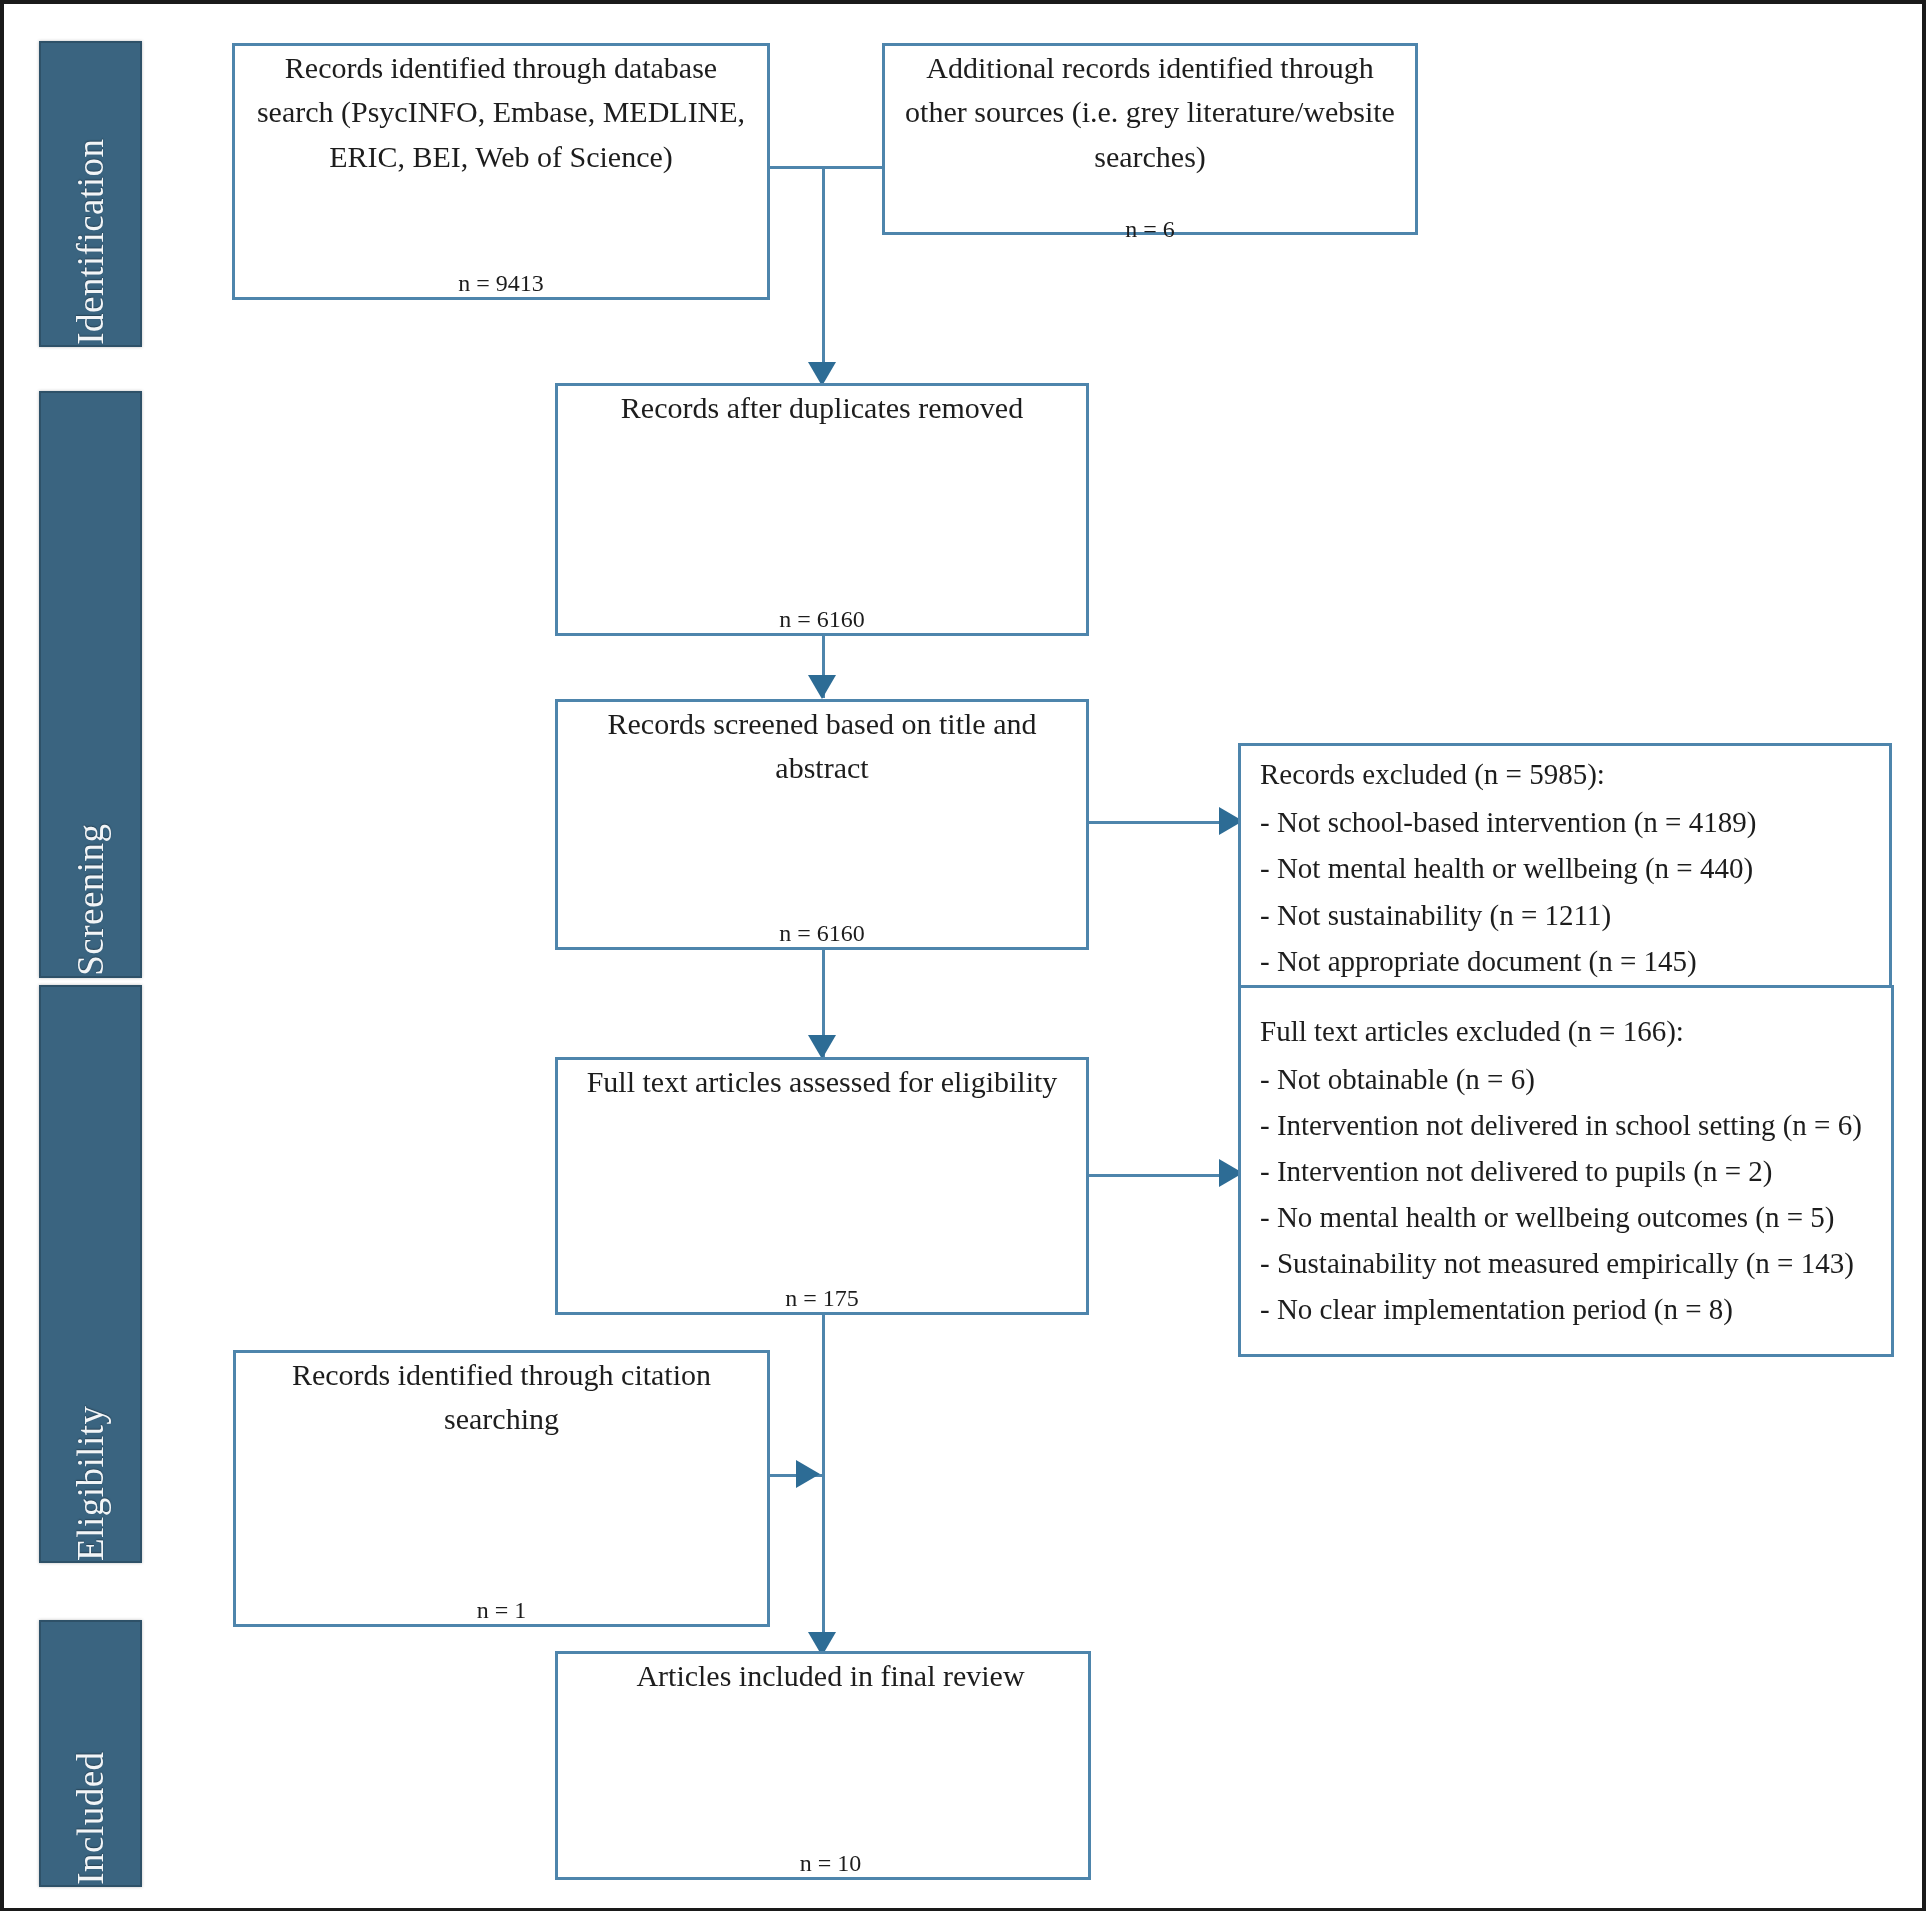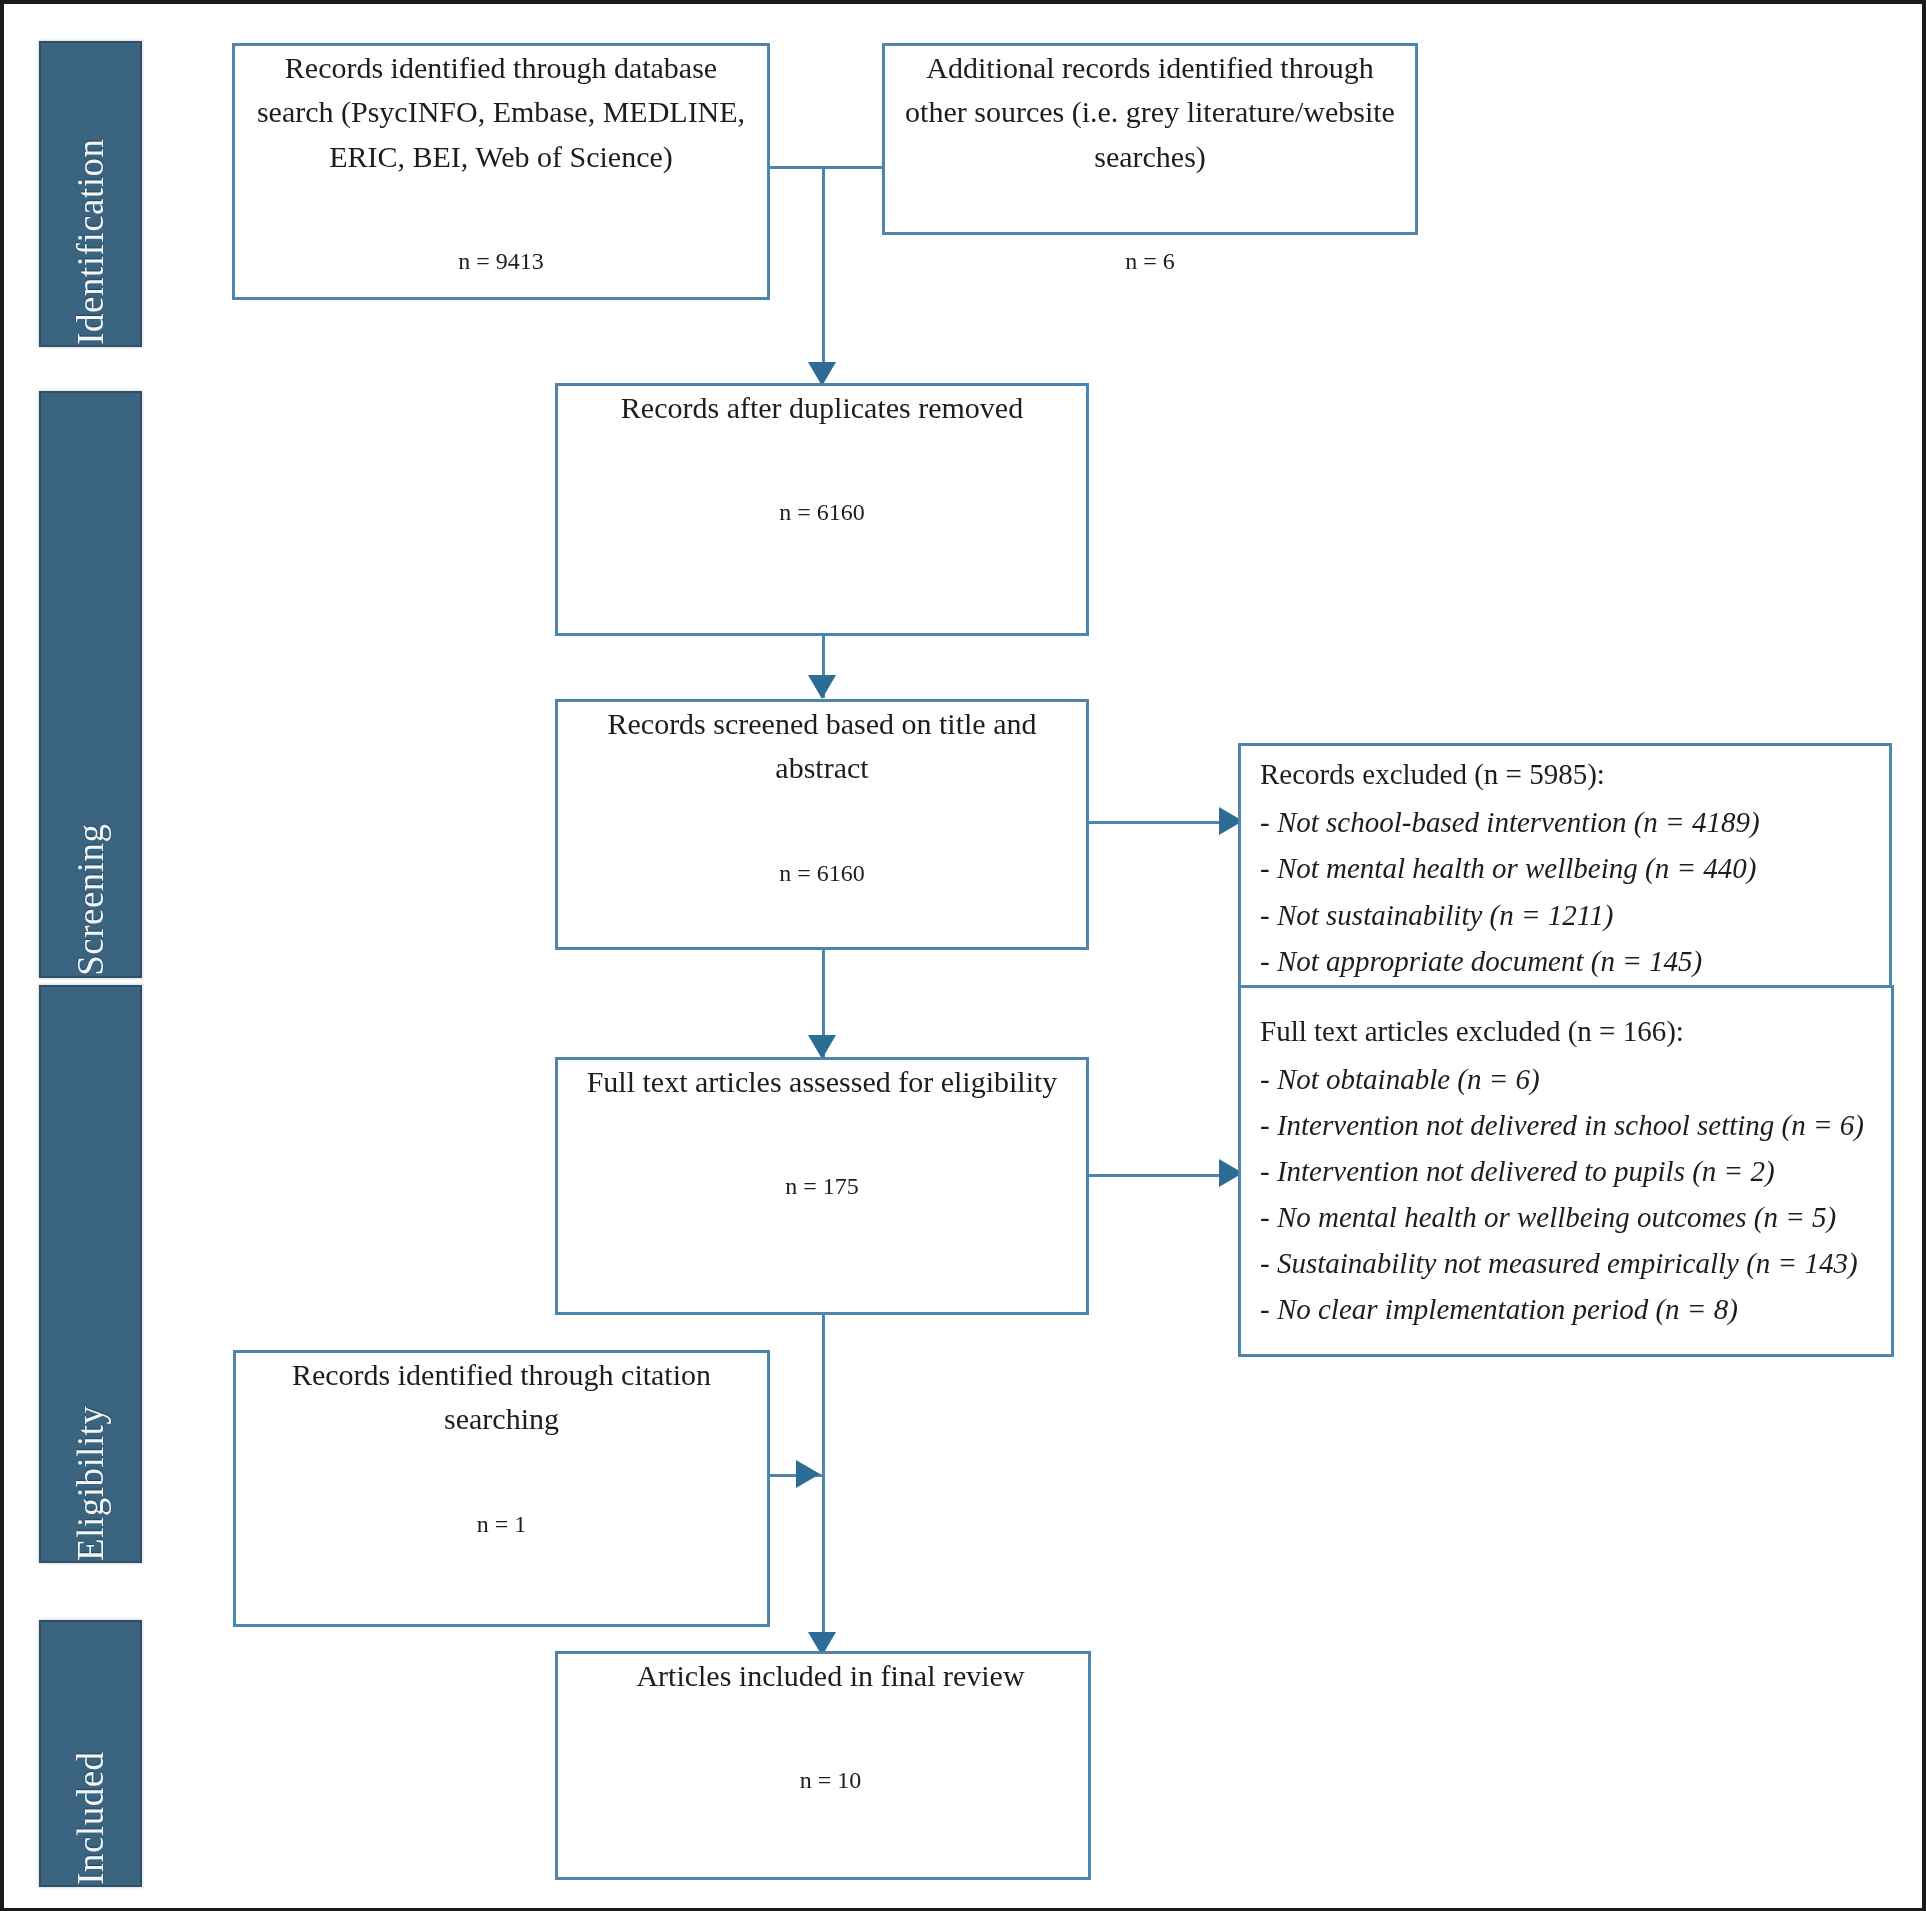--- a/index.html
+++ b/index.html
@@ -45,23 +45,22 @@
 
   
   .flow-box {
     position: absolute;
     background: #ffffff;
     border: 3.3px solid #4e85ac;
     box-sizing: border-box;
     display: flex;
     flex-direction: column;
     align-items: center;
-    justify-content: flex-start;
+    justify-content: space-between;
     color: #1d1d1d;
-    gap: 32px;
   }
   .flow-box .box-title {
     font-size: 30px;
     line-height: 1.48;
     text-align: center;
     padding: 0 19px;
   }
   .flow-box .box-count {
     font-size: 24px;
     margin-top: 37px;
@@ -84,21 +83,20 @@
     font-size: 29px;
     line-height: 1.1;
     margin-bottom: 16px;
     white-space: nowrap;
   }
   .list-box .list-item {
     font-size: 29px;
     line-height: 1.1;
     margin-bottom: 14.3px;
     white-space: nowrap;
-    font-style: italic;
   }
   .list-box .list-item:last-child { margin-bottom: 0; }
 
   
   .conn {
     position: absolute;
     background: #4e85ac;
   }
   .conn-v { width: 3.3px; }
   .conn-h { height: 3.3px; }

